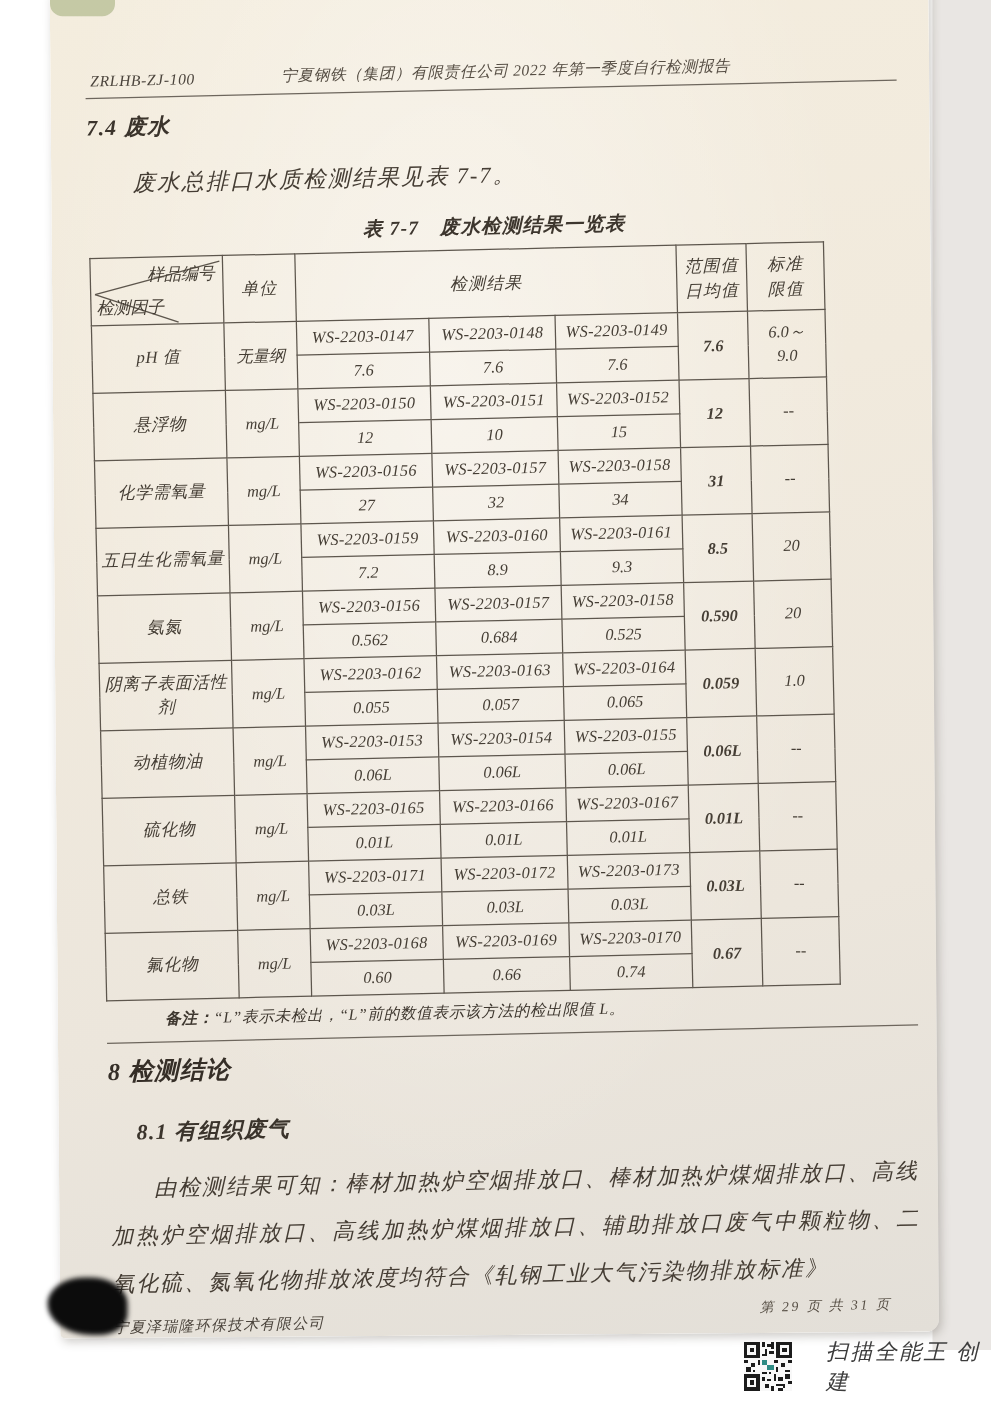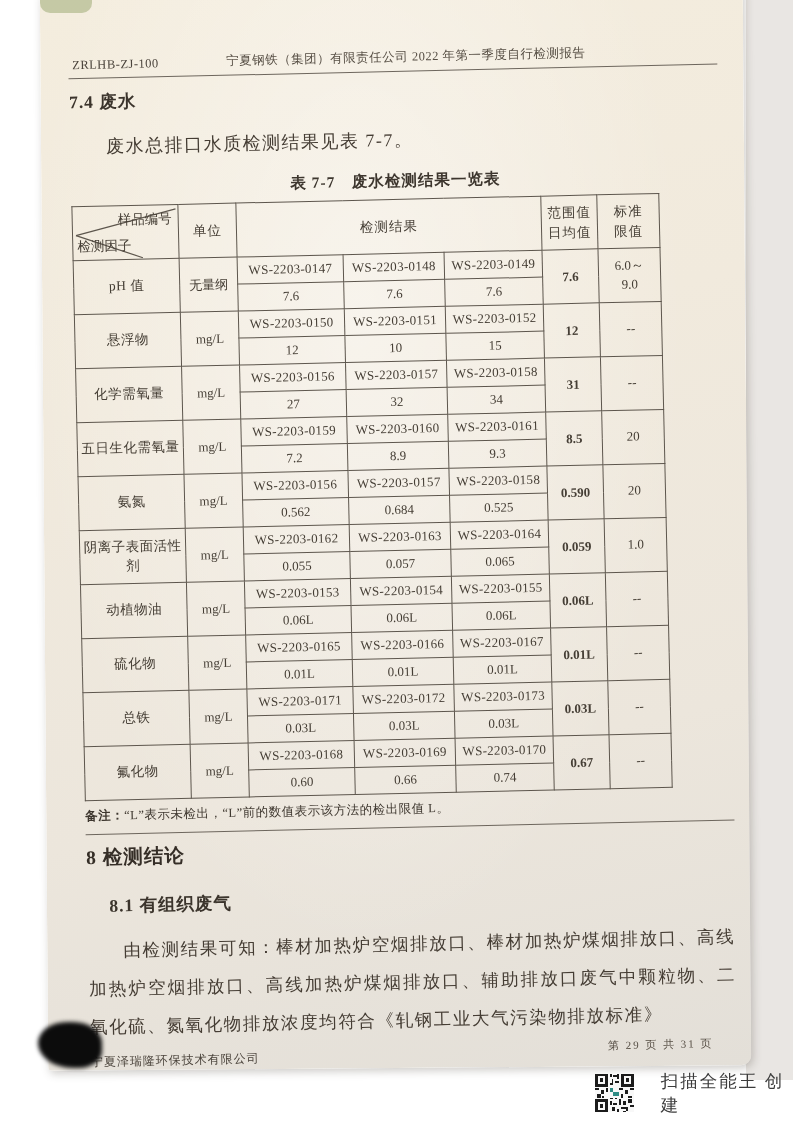--- a/index.html
+++ b/index.html
@@ -1,19 +1,19 @@
 <!DOCTYPE html>
 <html><head>
 <meta charset="utf-8">
 <style>
   * { margin:0; padding:0; box-sizing:border-box; }
   body { font-family: "Liberation Serif", "DejaVu Serif", serif; }
   .scene {
     position:relative; width:793px; height:1123px;
-    background:#ffffff; overflow:hidden;
+    background:#ffffff; overflow:hidden;font-style:italic;
   }
   .right-band {
     position:absolute; top:0; right:0; width:47px; height:1080px;
     background:linear-gradient(90deg,#efecé 0%, #e9e6e3 100%);
     background-color:#e9e6e3;
   }
   .green-spot {
     position:absolute; left:40px; top:0; width:52px; height:13px;
     background:#bcc29b; border-radius:0 0 10px 10px; opacity:.85;
   }
@@ -56,21 +56,21 @@
   .corner-bottom { position:absolute; bottom:4px; left:4px; font-size:13.5px; }
   th.head-cell { font-size:13.5px; font-weight:normal; letter-spacing:1px; }
   th.pre { white-space:pre-line; line-height:1.45; }
   td.param-cell { font-size:13.5px; letter-spacing:.5px; padding:0 3px; line-height:1.35; }
   td.unit-cell { font-size:13px; }
   td.id-cell { font-size:13px; height:27px; font-family:"Liberation Serif", serif; letter-spacing:.3px; }
   td.val-cell { font-size:13px; height:27px; }
   td.avg-cell { font-size:13px; font-weight:bold; }
   td.limit-cell { font-size:13px; white-space:pre-line; line-height:1.4; color:#4b443b; }
   .note-line { margin-top:7px; font-size:12.5px; letter-spacing:.5px; color:#3e372f; }
-  .note-line b { font-weight:bold; }
+  .note-line b { font-weight:bold;margin-left:47px; }
   .section-rule { border-bottom:1.6px solid #6d665d; margin-top:9px; }
   .h-8 { font-size:19.5px; font-weight:bold; margin-top:9px; letter-spacing:1px; color:#352e27; }
   .h-81 { font-size:17.5px; font-weight:bold; margin-top:23px; margin-left:22px; letter-spacing:1px; color:#3b342c; }
   .body-para {
     margin-top:14px; font-size:17.5px; line-height:38px; text-indent:2em;
     text-align:justify; letter-spacing:1.6px; color:#453d34; padding-right:2px;
   }
   .footer-row { display:flex; justify-content:space-between; align-items:flex-start; margin-top:8px; padding-right:26px; }
   .footer-company { font-size:12px; color:#4b443c; letter-spacing:1px; }
   .footer-page { font-size:11px; color:#564e44; letter-spacing:2px; margin-top:-4px; }

